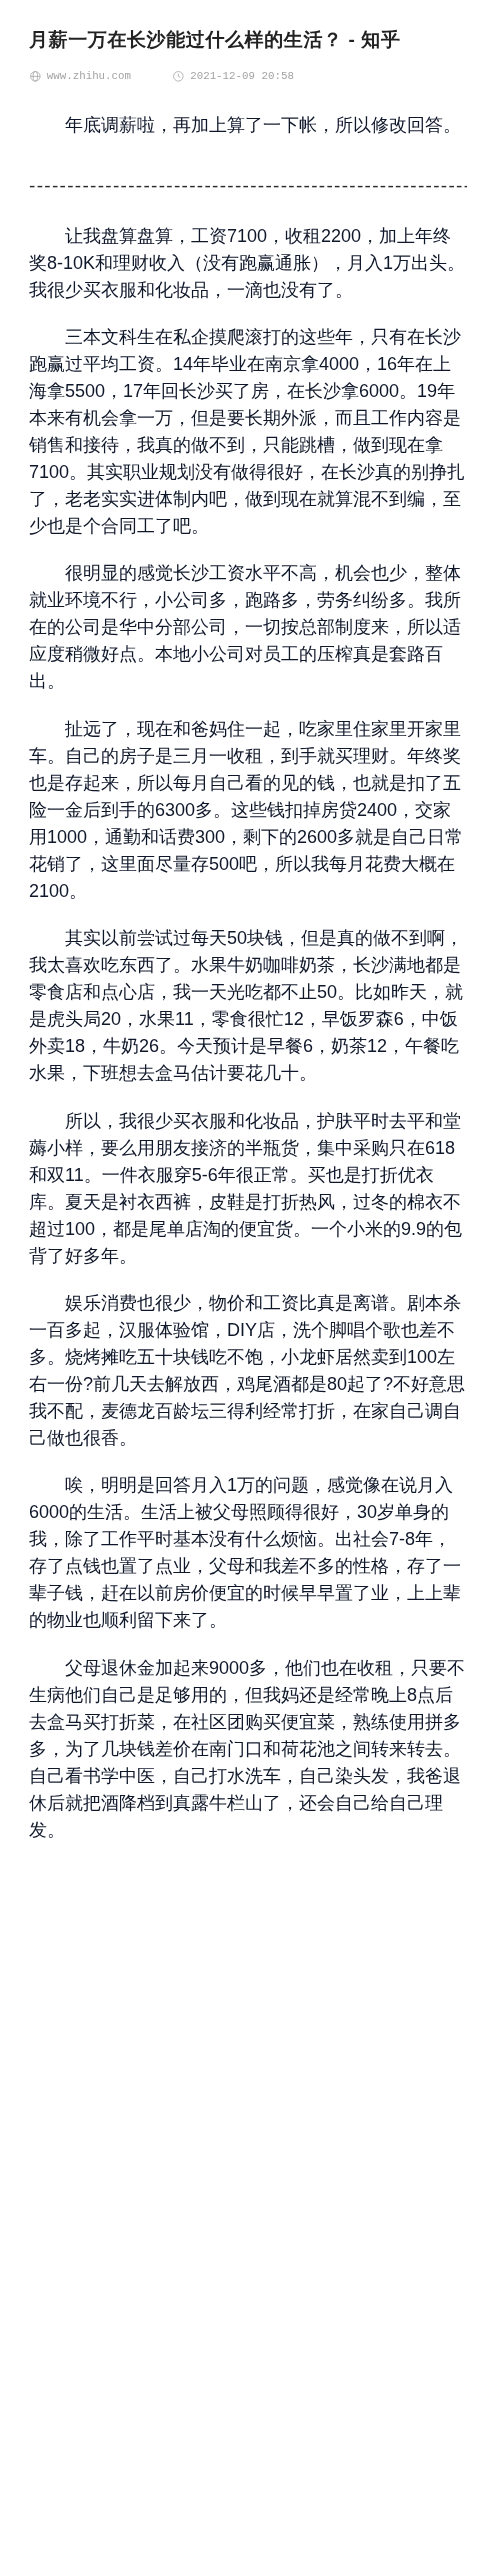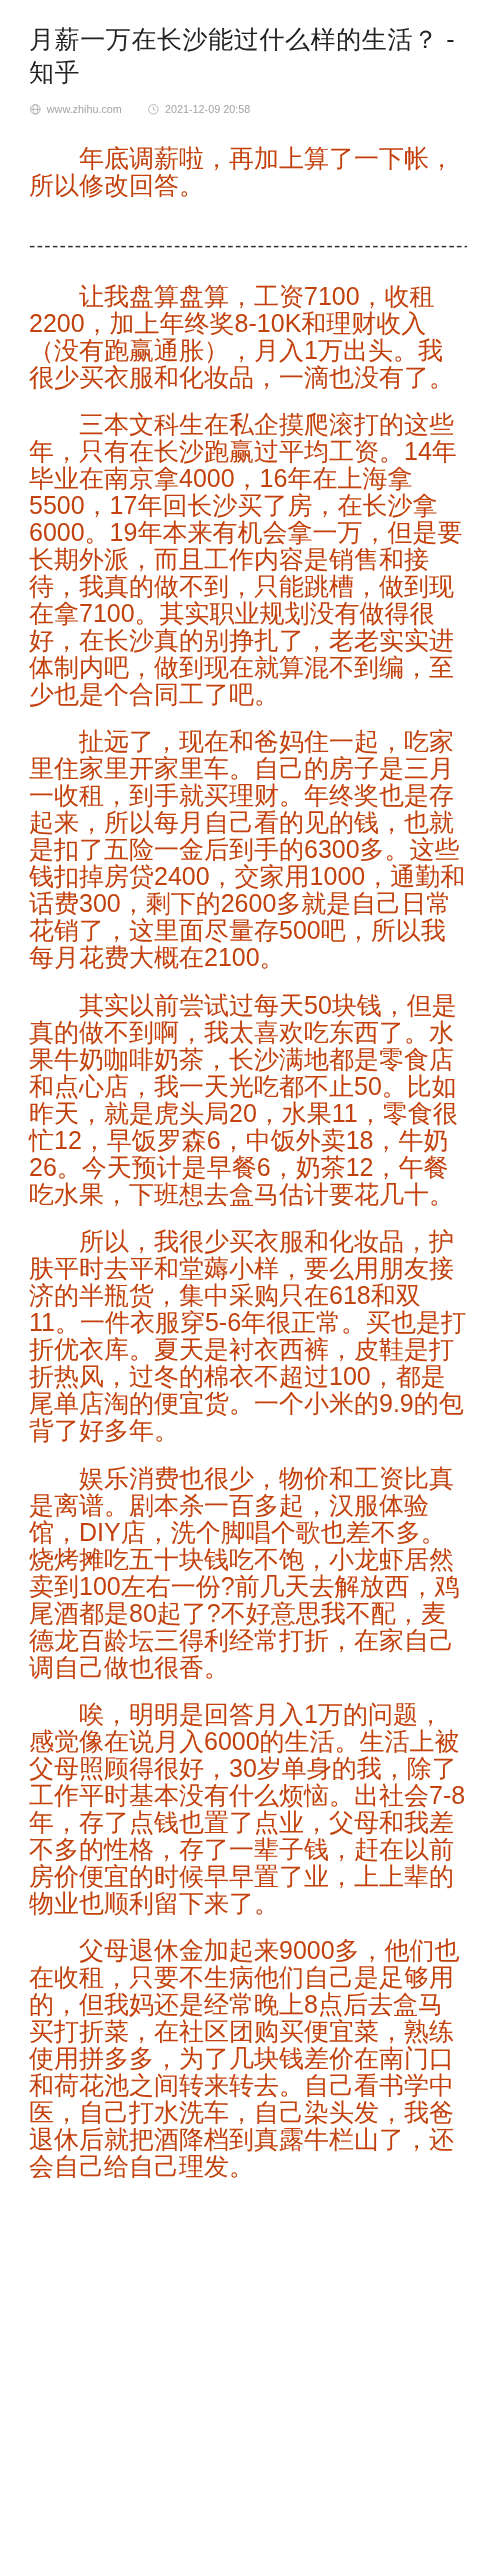--- a/index.html
+++ b/index.html
@@ -13,34 +13,34 @@
     color: #1c1c1c;
   }
   .page {
     box-sizing: border-box;
     width: 496px;
     padding: 23px 29px 45px 29px;
     background: #ffffff;
   }
   .article-title {
     margin: 0 0 14px 0;
-    font-size: 25px;
+    font-size: 19px;
     line-height: 33px;
-    font-weight: 400;
+    font-weight: 700;
     color: #222222;
     letter-spacing: 0.6px;
   }
   .meta-row {
     display: flex;
     align-items: center;
-    gap: 5px;
+    gap: 21px;
     margin: 0 0 29px 0;
     color: #a3a3a3;
     font-size: 10.8px;
-    font-family: Liberation Sans, sans-serif;
+    font-family: Liberation Mono, monospace;
   }
   .meta-item {
     display: flex;
     align-items: center;
     gap: 5.1px;
   }
   .meta-item + .meta-item {
     margin-left: 20.4px;
   }
   .meta-icon {
@@ -52,24 +52,24 @@
   .meta-icon svg {
     width: 12.7px;
     height: 12.7px;
     display: block;
     stroke: #a3a3a3;
     fill: none;
     stroke-width: 1.5;
   }
   .article-body p {
     margin: 0 0 20.4px 0;
-    font-size: 25px;
+    font-size: 18px;
     line-height: 27px;
     text-indent: 2em;
-    color: #c2410c;
+    color: #0f172a;
   }
   .article-body p:last-child {
     margin-bottom: 0;
   }
   .separator {
     margin: 33px 0 24px 0;
     white-space: nowrap;
     overflow: hidden;
     font-size: 19px;
     line-height: 27px;
@@ -108,20 +108,21 @@
   </div>
 
   <div class="article-body">
 
     <p>年底调薪啦，再加上算了一下帐，所以修改回答。</p>
 
     <div class="separator">--------------------------------------------------------------------------------------------------------</div>
 
     <p>让我盘算盘算，工资7100，收租2200，加上年终奖8-10K和理财收入（没有跑赢通胀），月入1万出头。我很少买衣服和化妆品，一滴也没有了。</p>
     <p>三本文科生在私企摸爬滚打的这些年，只有在长沙跑赢过平均工资。14年毕业在南京拿4000，16年在上海拿5500，17年回长沙买了房，在长沙拿6000。19年本来有机会拿一万，但是要长期外派，而且工作内容是销售和接待，我真的做不到，只能跳槽，做到现在拿7100。其实职业规划没有做得很好，在长沙真的别挣扎了，老老实实进体制内吧，做到现在就算混不到编，至少也是个合同工了吧。</p>
+    <p>很明显的感觉长沙工资水平不高，机会也少，整体就业环境不行，小公司多，跑路多，劳务纠纷多。我所在的公司是华中分部公司，一切按总部制度来，所以适应度稍微好点。本地小公司对员工的压榨真是套路百出。</p>
     <p>扯远了，现在和爸妈住一起，吃家里住家里开家里车。自己的房子是三月一收租，到手就买理财。年终奖也是存起来，所以每月自己看的见的钱，也就是扣了五险一金后到手的6300多。这些钱扣掉房贷2400，交家用1000，通勤和话费300，剩下的2600多就是自己日常花销了，这里面尽量存500吧，所以我每月花费大概在2100。</p>
     <p>其实以前尝试过每天50块钱，但是真的做不到啊，我太喜欢吃东西了。水果牛奶咖啡奶茶，长沙满地都是零食店和点心店，我一天光吃都不止50。比如昨天，就是虎头局20，水果11，零食很忙12，早饭罗森6，中饭外卖18，牛奶26。今天预计是早餐6，奶茶12，午餐吃水果，下班想去盒马估计要花几十。</p>
     <p>所以，我很少买衣服和化妆品，护肤平时去平和堂薅小样，要么用朋友接济的半瓶货，集中采购只在618和双11。一件衣服穿5-6年很正常。买也是打折优衣库。夏天是衬衣西裤，皮鞋是打折热风，过冬的棉衣不超过100，都是尾单店淘的便宜货。一个小米的9.9的包背了好多年。</p>
     <p>娱乐消费也很少，物价和工资比真是离谱。剧本杀一百多起，汉服体验馆，DIY店，洗个脚唱个歌也差不多。烧烤摊吃五十块钱吃不饱，小龙虾居然卖到100左右一份?前几天去解放西，鸡尾酒都是80起了?不好意思我不配，麦德龙百龄坛三得利经常打折，在家自己调自己做也很香。</p>
     <p>唉，明明是回答月入1万的问题，感觉像在说月入6000的生活。生活上被父母照顾得很好，30岁单身的我，除了工作平时基本没有什么烦恼。出社会7-8年，存了点钱也置了点业，父母和我差不多的性格，存了一辈子钱，赶在以前房价便宜的时候早早置了业，上上辈的物业也顺利留下来了。</p>
     <p>父母退休金加起来9000多，他们也在收租，只要不生病他们自己是足够用的，但我妈还是经常晚上8点后去盒马买打折菜，在社区团购买便宜菜，熟练使用拼多多，为了几块钱差价在南门口和荷花池之间转来转去。自己看书学中医，自己打水洗车，自己染头发，我爸退休后就把酒降档到真露牛栏山了，还会自己给自己理发。</p>
 
   </div>
 
 </div>

